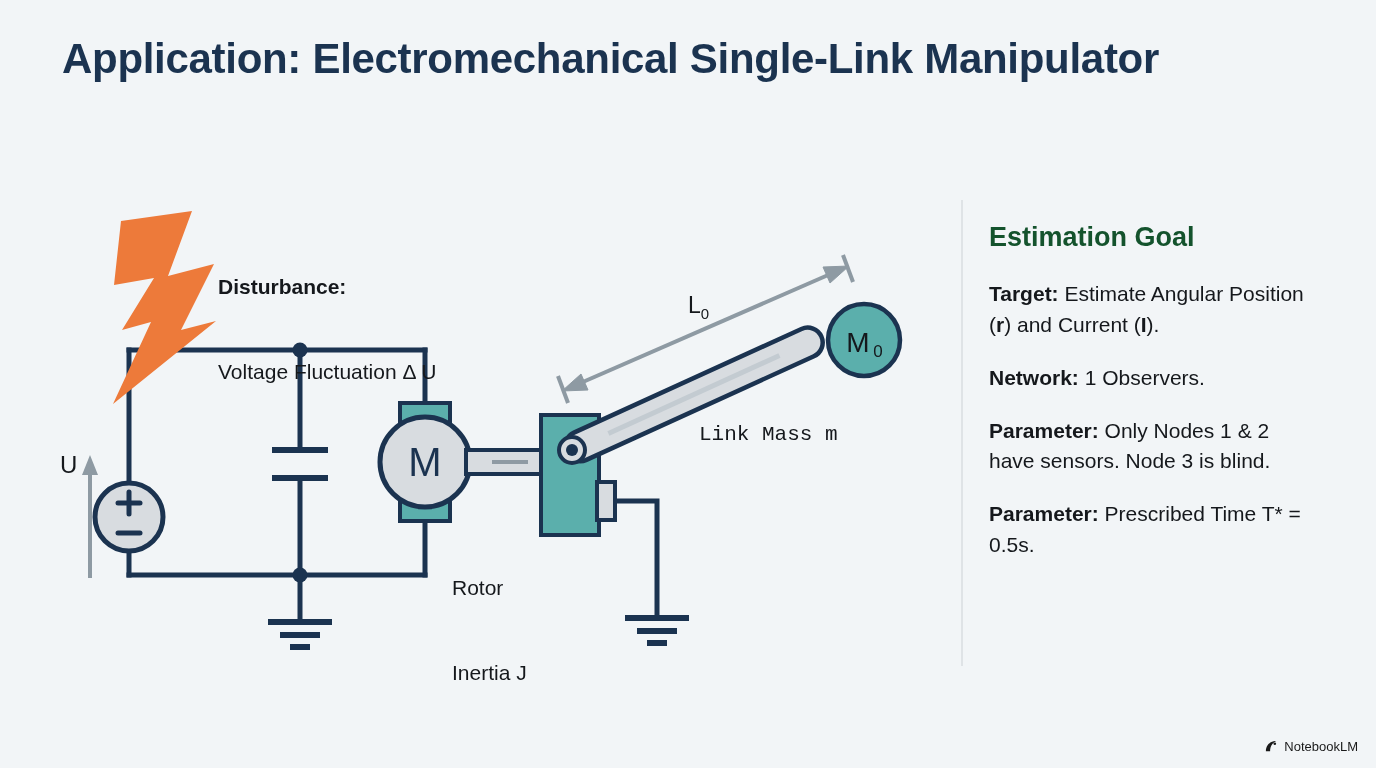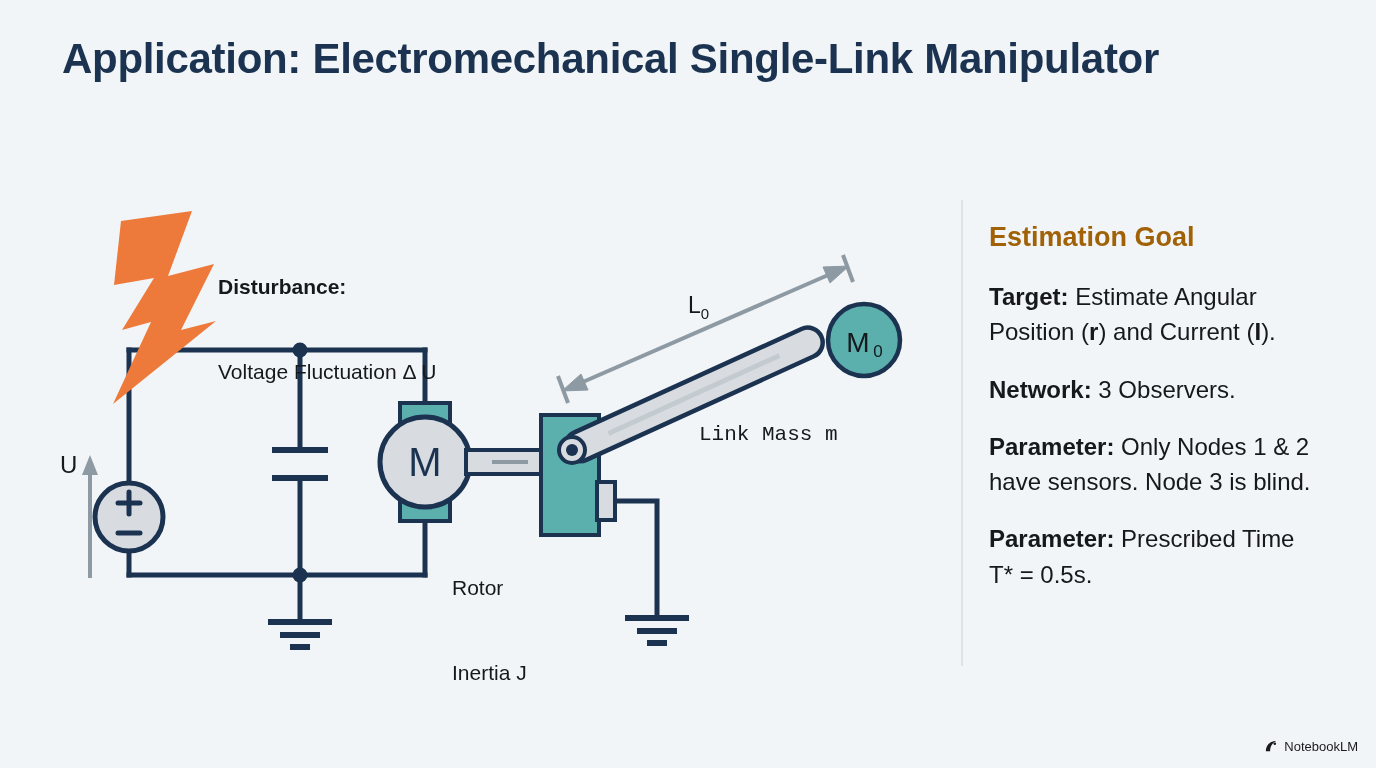--- a/index.html
+++ b/index.html
@@ -37,25 +37,25 @@
 
   
   #panel {
     position: absolute;
     left: 989px; top: 222px;
     width: 330px;
   }
   #panel-heading {
     font-size: 27px;
     font-weight: bold;
-    color: #a16207;
+    color: #14532d;
     margin-bottom: 26px;
   }
   .panel-row {
-    font-size: 24px;
+    font-size: 21px;
     line-height: 1.47;
     color: #15181c;
     margin-bottom: 22px;
   }
   .panel-row .lbl { font-weight: bold; }
   .panel-row .bold-inline { font-weight: bold; }
 
   
   #diagram {
     position: absolute;
@@ -226,21 +226,21 @@
   <div id="lbl-L0" class="dlabel"><span>L</span><sub>0</sub></div>
 
   <div id="panel">
     <div id="panel-heading">Estimation Goal</div>
 
     <div class="panel-row">
       <span class="lbl">Target:</span><span> Estimate Angular Position (</span><span class="bold-inline">r</span><span>) and Current (</span><span class="bold-inline">I</span><span>).</span>
     </div>
 
     <div class="panel-row">
-      <span class="lbl">Network:</span><span> 3 Observers.</span>
+      <span class="lbl">Network:</span><span> 1 Observers.</span>
     </div>
 
     <div class="panel-row">
       <span class="lbl">Parameter:</span><span> Only Nodes 1 &amp; 2 have sensors. Node 3 is blind.</span>
     </div>
 
     <div class="panel-row">
       <span class="lbl">Parameter:</span><span> Prescribed Time T* = 0.5s.</span>
     </div>
   </div>

